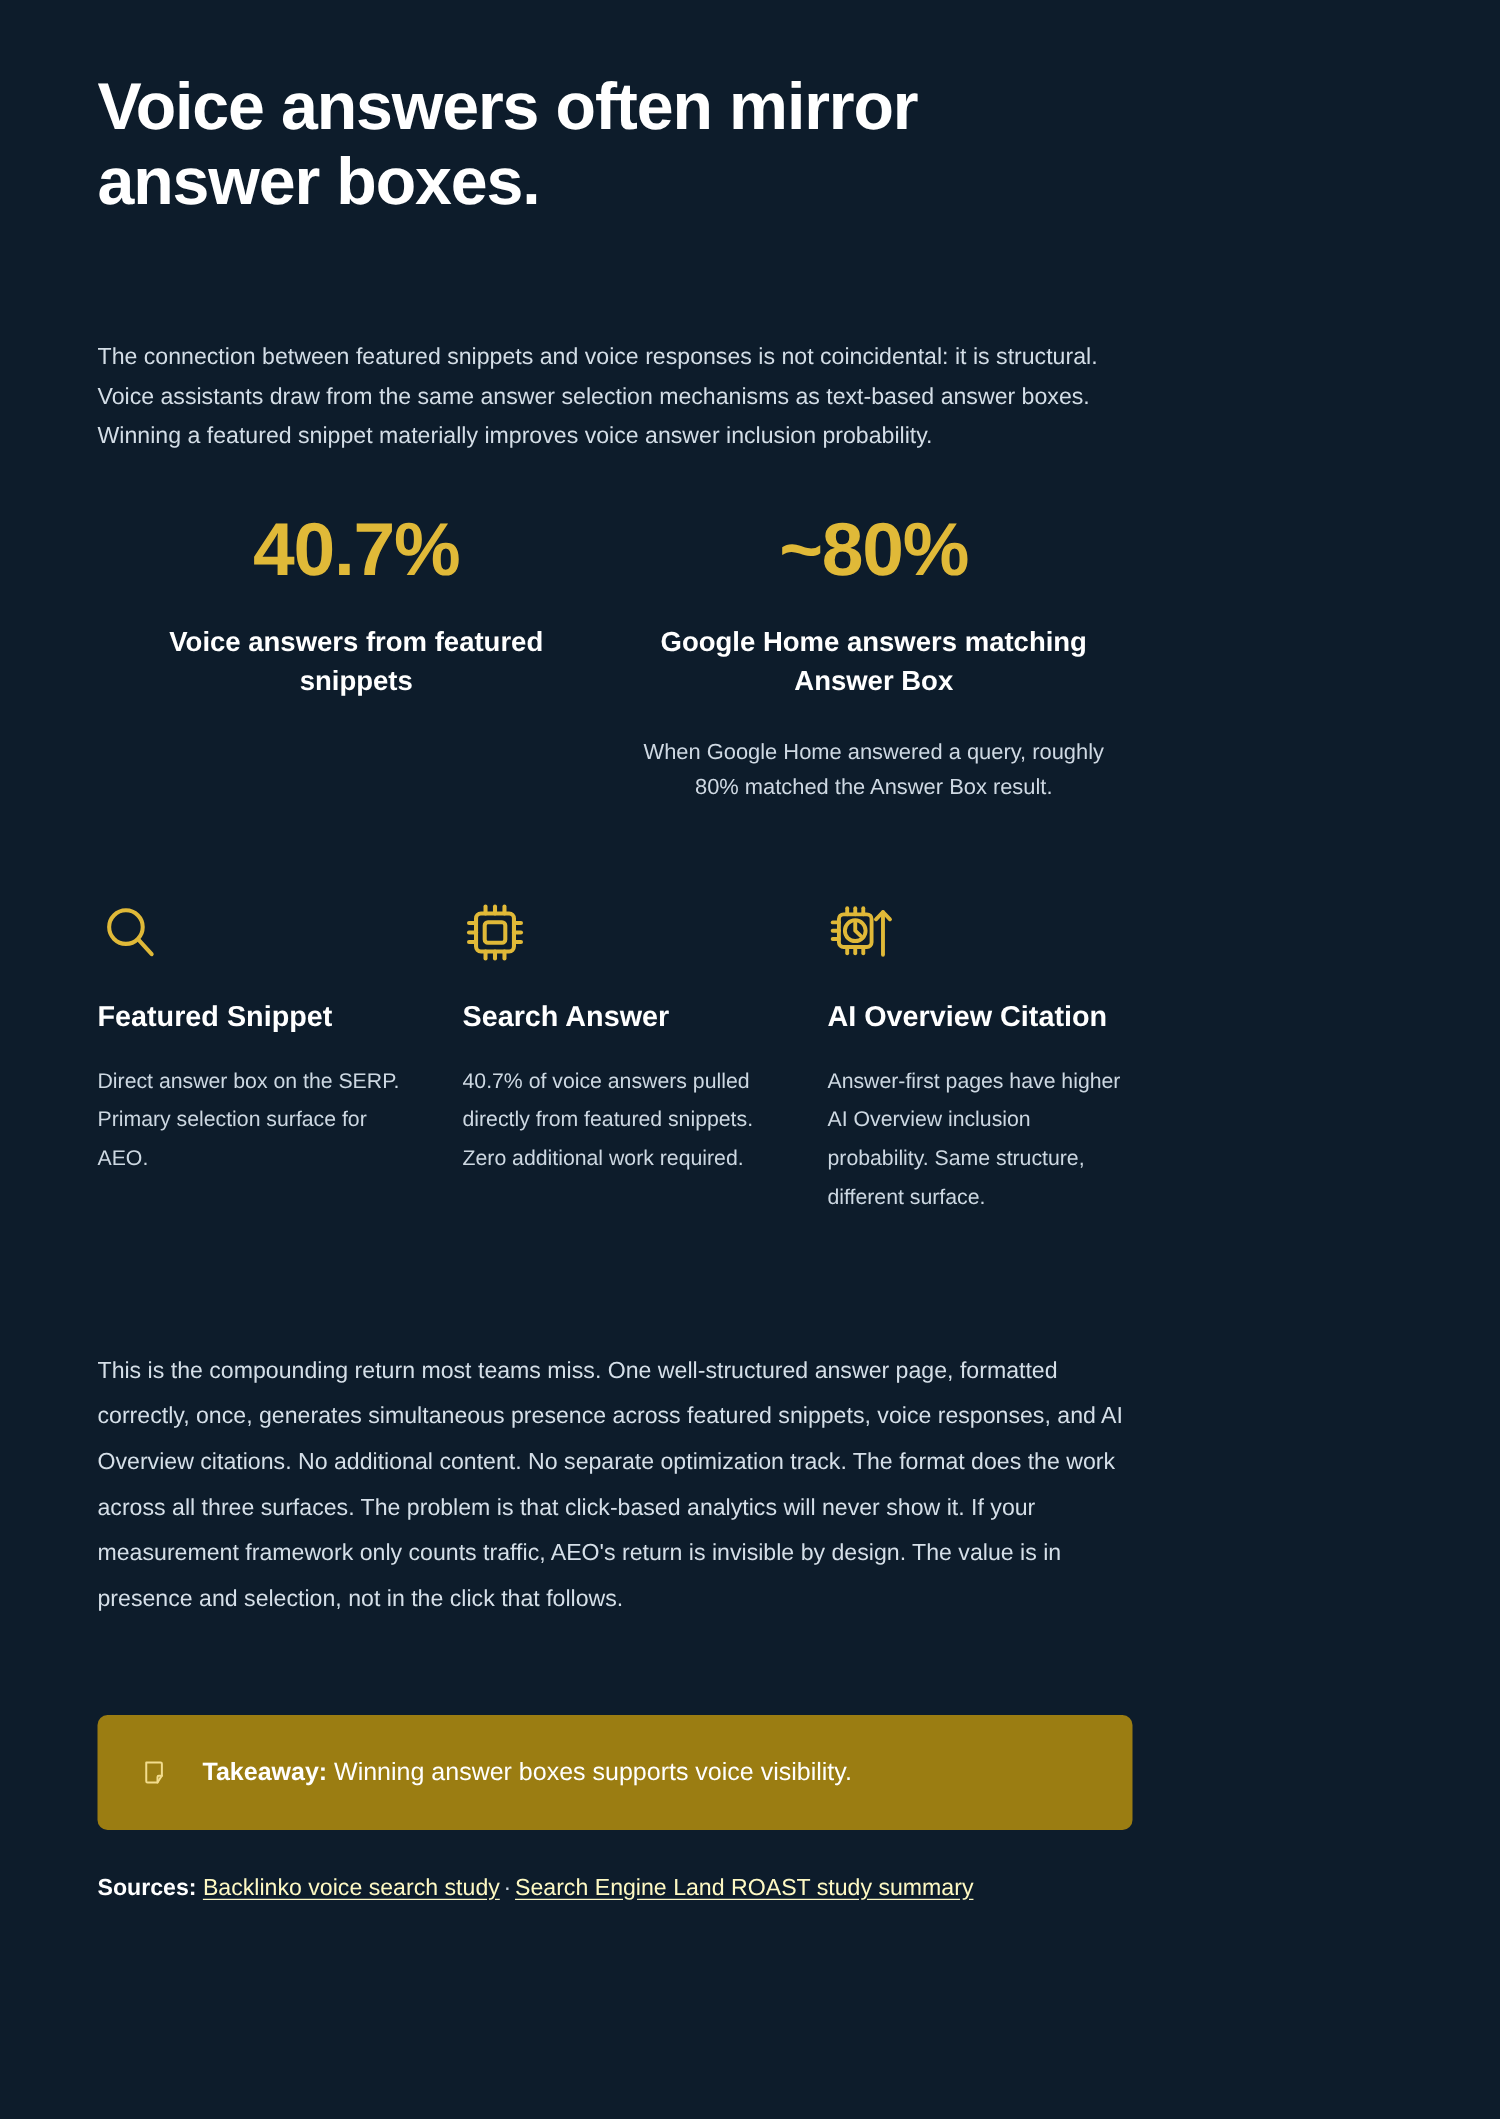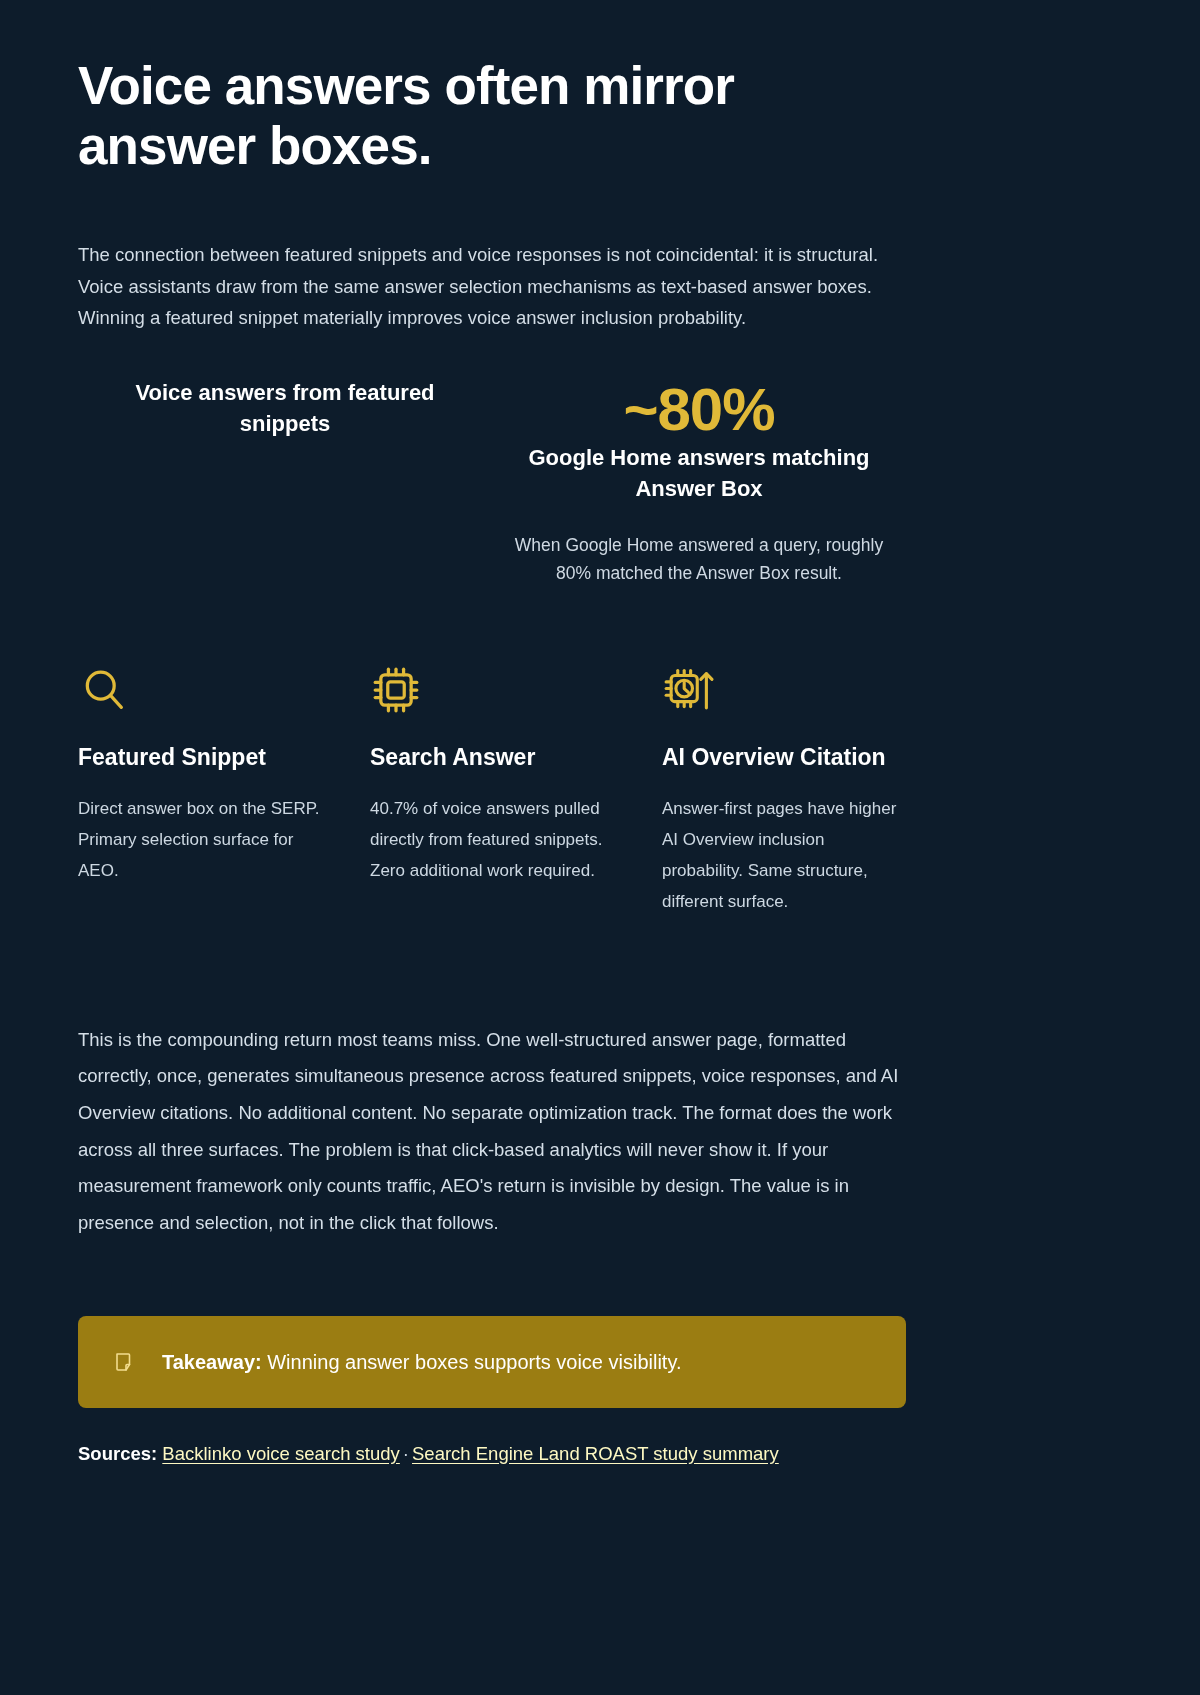--- a/index.html
+++ b/index.html
@@ -30,21 +30,21 @@
     line-height: 1.14;
     font-weight: 700;
     letter-spacing: -0.9px;
     color: #ffffff;
     max-width: 960px;
     margin-top: 8px;
   }
 
   
   .intro {
-    margin-top: 62px;
+    margin-top: 92px;
     font-size: 18.5px;
     line-height: 1.72;
     color: #d3dde6;
     max-width: 960px;
     font-weight: 400;
   }
 
   
   .stats {
     display: flex;
@@ -56,20 +56,21 @@
     padding: 0 14px;
   }
   .stat-value {
     font-size: 60px;
     line-height: 1.08;
     font-weight: 700;
     color: #e0b938;
     letter-spacing: -1px;
   }
   .stat-label {
+    margin-top: 26px;
     font-size: 22px;
     line-height: 1.4;
     font-weight: 700;
     color: #ffffff;
   }
   .stat-desc {
     margin-top: 26px;
     font-size: 17.5px;
     line-height: 1.62;
     color: #cfd9e3;
@@ -162,20 +163,21 @@
 
 <div class="page">
 
   <h1 class="page-title">Voice answers often mirror answer boxes.</h1>
 
   <p class="intro">The connection between featured snippets and voice responses is not coincidental: it is structural. Voice assistants draw from the same answer selection mechanisms as text-based answer boxes. Winning a featured snippet materially improves voice answer inclusion probability.</p>
 
   <div class="stats">
 
     <div class="stat">
+      <div class="stat-value">40.7%</div>
       <div class="stat-label">Voice answers from featured snippets</div>
     </div>
 
     <div class="stat">
       <div class="stat-value">~80%</div>
       <div class="stat-label">Google Home answers matching Answer Box</div>
       <div class="stat-desc">When Google Home answered a query, roughly 80% matched the Answer Box result.</div>
     </div>
 
   </div>

